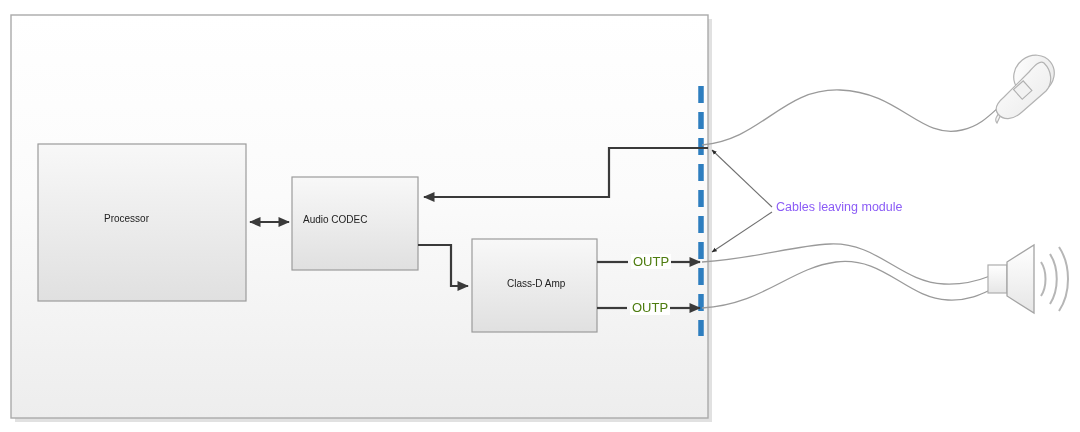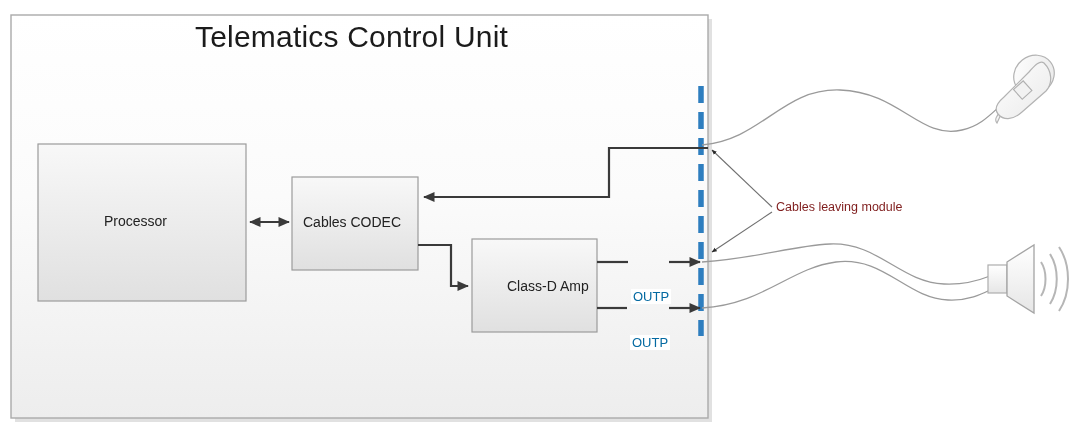--- a/index.html
+++ b/index.html
@@ -9,28 +9,28 @@
     font-family:"Liberation Sans","DejaVu Sans",sans-serif;
   }
   #stage svg{position:absolute;left:0;top:0;width:1080px;height:432px;}
   .lbl{
     position:absolute;color:#1a1a1a;white-space:nowrap;
     font-family:"Liberation Sans","DejaVu Sans",sans-serif;
   }
   #title{
     left:195px;top:20px;font-size:30px;letter-spacing:.2px;color:#1b1b1b;
   }
-  .blocklbl{font-size:14px;color:#222;}
+  .blocklbl{font-size:10px;color:#222;}
   #lbl-processor{left:104px;top:213px;}
   #lbl-codec{left:303px;top:214px;}
   #lbl-amp{left:507px;top:278px;}
-  .pinlbl{font-size:13px;color:#0369a1;background:#fff;padding:0 2px;margin-top:35px;}
+  .pinlbl{font-size:13px;color:#4d7c0f;background:#fff;padding:0 2px;}
   #lbl-outp{left:631px;top:254px;}
   #lbl-outn{left:630px;top:300px;}
-  #lbl-cables{left:776px;top:200px;font-size:12.5px;color:#7f1d1d;}
+  #lbl-cables{left:776px;top:200px;font-size:12.5px;color:#8b5cf6;}
 </style>
 </head>
 <body>
 
 <div id="stage">
 
   <svg viewBox="0 0 1080 432">
     <defs>
       <linearGradient id="gradOuter" x1="0" y1="0" x2="0" y2="1">
         <stop offset="0%" stop-color="#ffffff"></stop>
@@ -99,23 +99,22 @@
 
     <g>
       <rect x="988" y="265" width="19" height="28" fill="url(#gradSpk)" stroke="#adadad" stroke-width="1.2"></rect>
       <path d="M 1007 262 L 1034 245 L 1034 313 L 1007 296 Z" fill="url(#gradSpk)" stroke="#a4a4a4" stroke-width="1.3"></path>
       <path d="M 1041 262 C 1047 271 1047 287 1041 296" fill="none" stroke="#b6b6b6" stroke-width="2"></path>
       <path d="M 1050 254 C 1059 268 1059 290 1050 304" fill="none" stroke="#b6b6b6" stroke-width="2"></path>
       <path d="M 1059 247 C 1071 265 1071 293 1059 311" fill="none" stroke="#b6b6b6" stroke-width="2"></path>
     </g>
   </svg>
 
-  <div class="lbl" id="title">Telematics Control Unit</div>
 
   <div class="lbl blocklbl" id="lbl-processor">Processor</div>
-  <div class="lbl blocklbl" id="lbl-codec">Cables CODEC</div>
+  <div class="lbl blocklbl" id="lbl-codec">Audio CODEC</div>
   <div class="lbl blocklbl" id="lbl-amp">Class-D Amp</div>
 
   <div class="lbl pinlbl" id="lbl-outp">OUTP</div>
   <div class="lbl pinlbl" id="lbl-outn">OUTP</div>
 
   <div class="lbl" id="lbl-cables">Cables leaving module</div>
 </div>
 
 </body></html>

